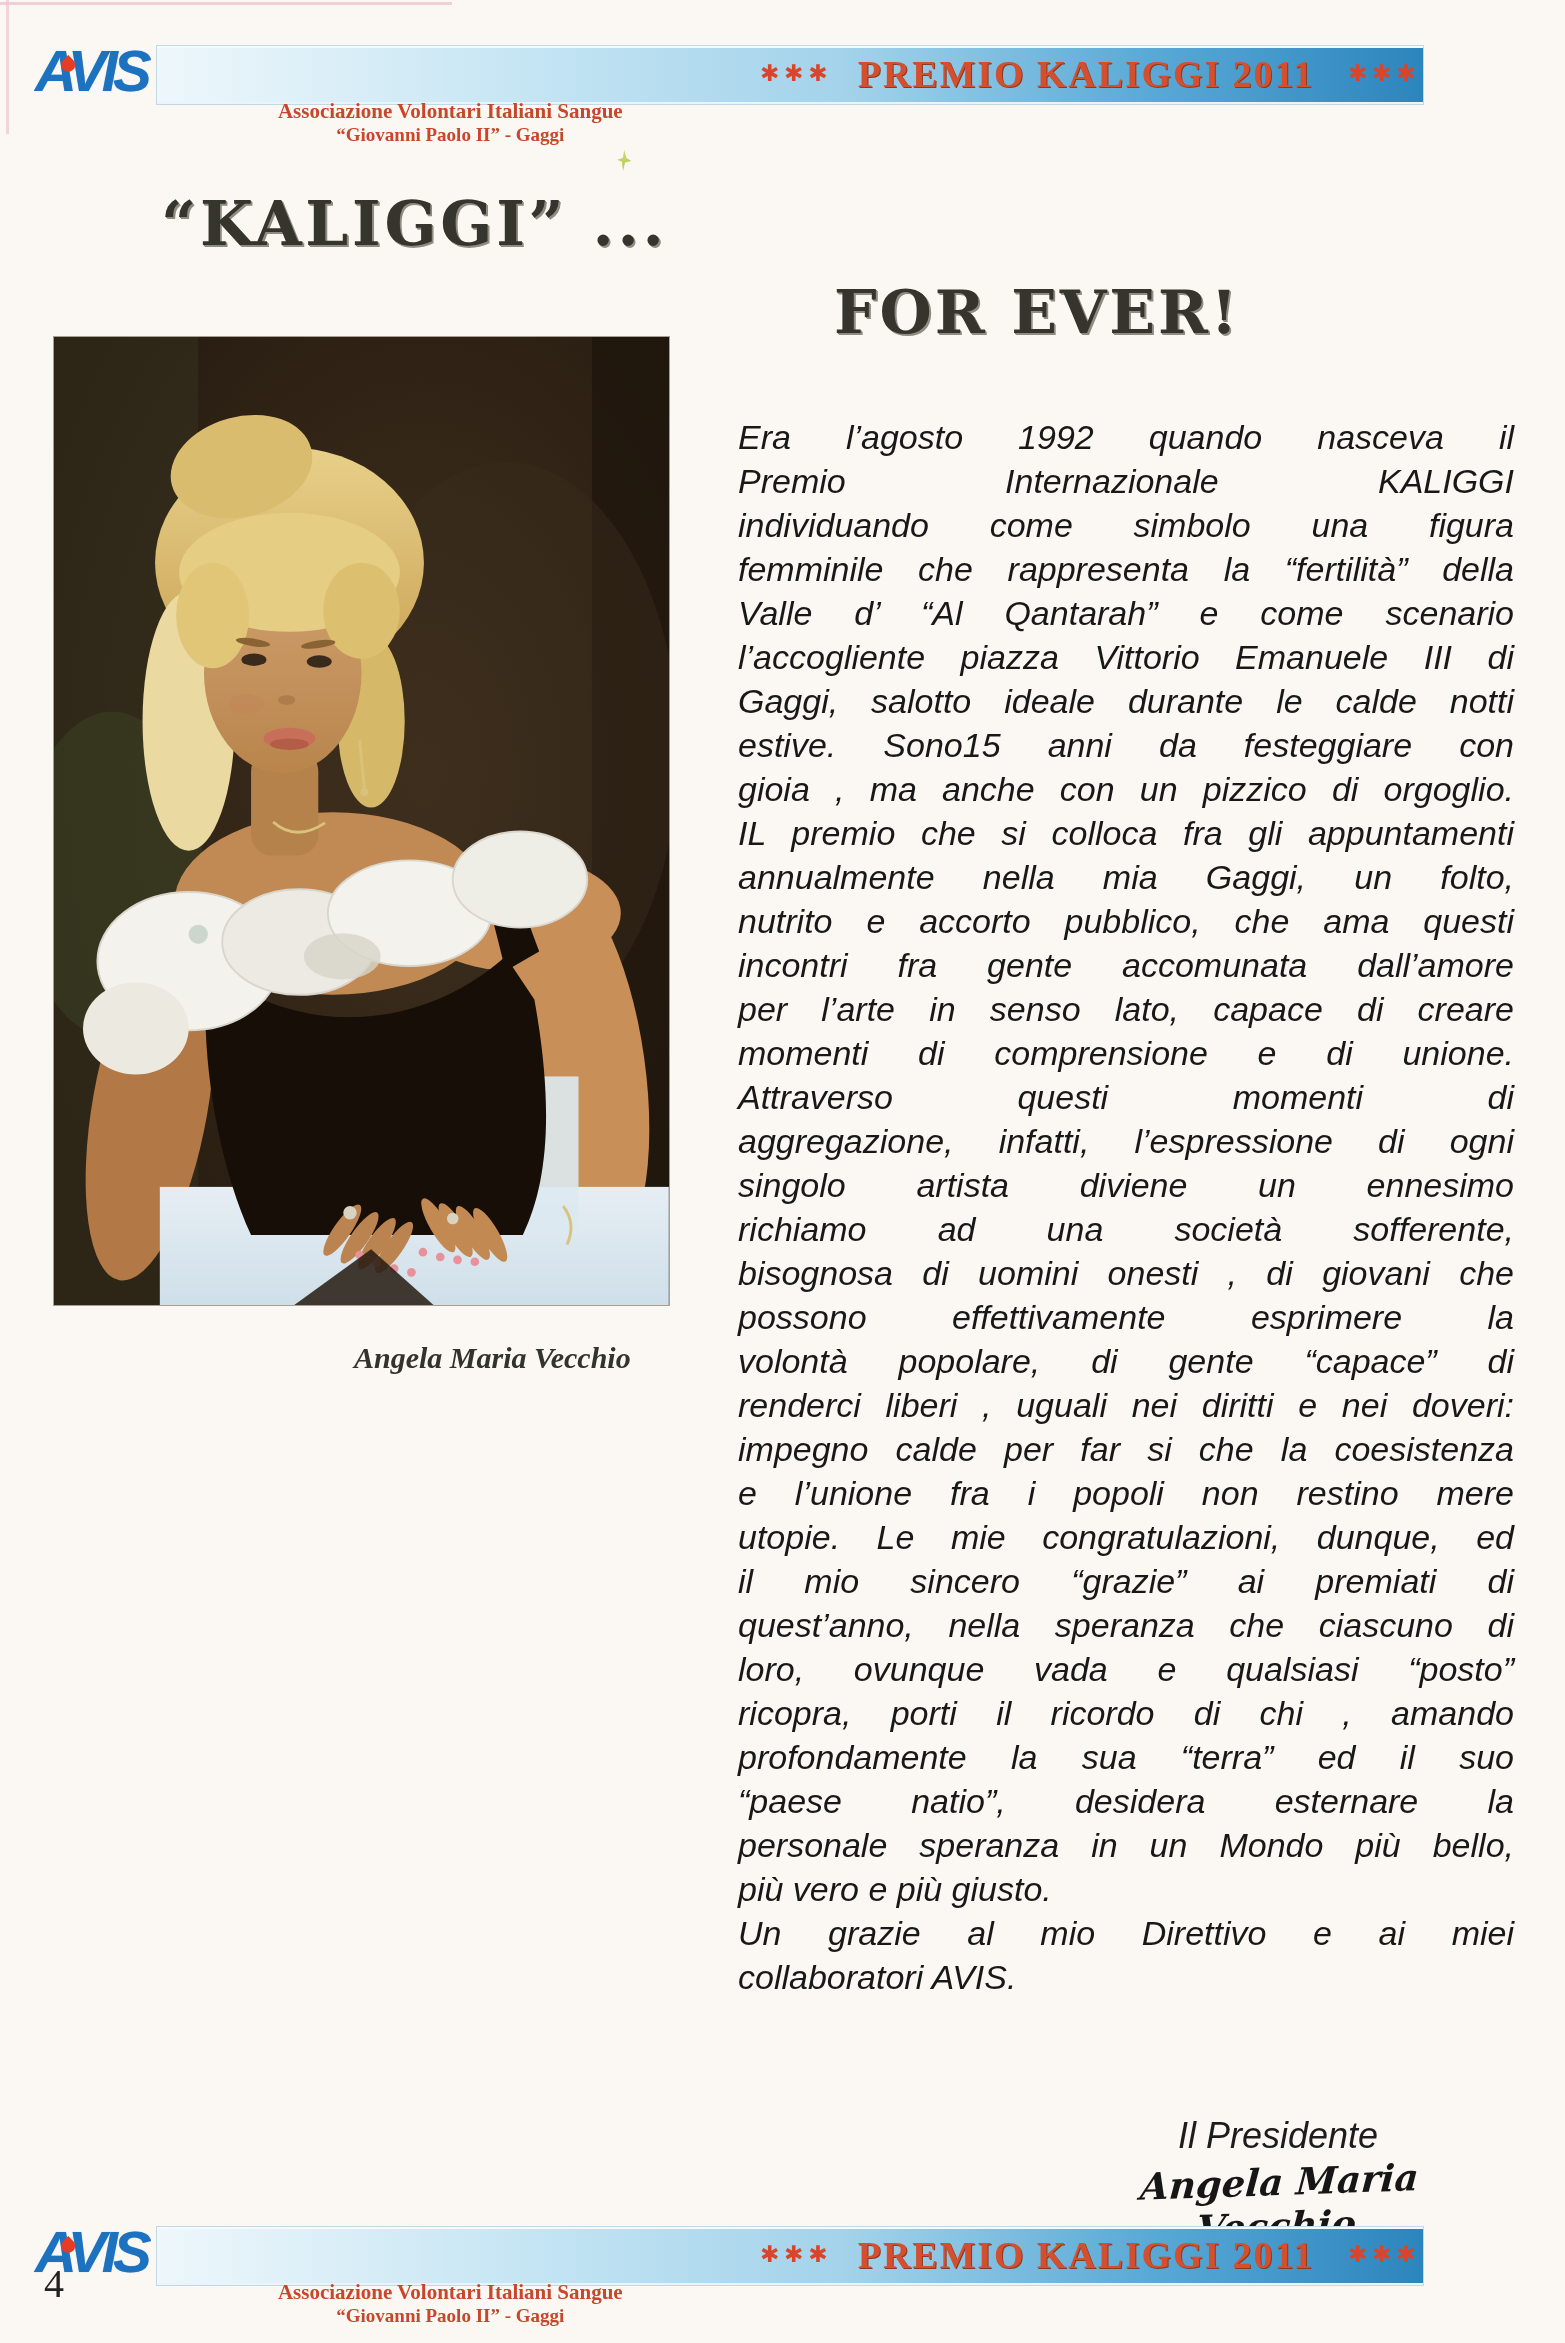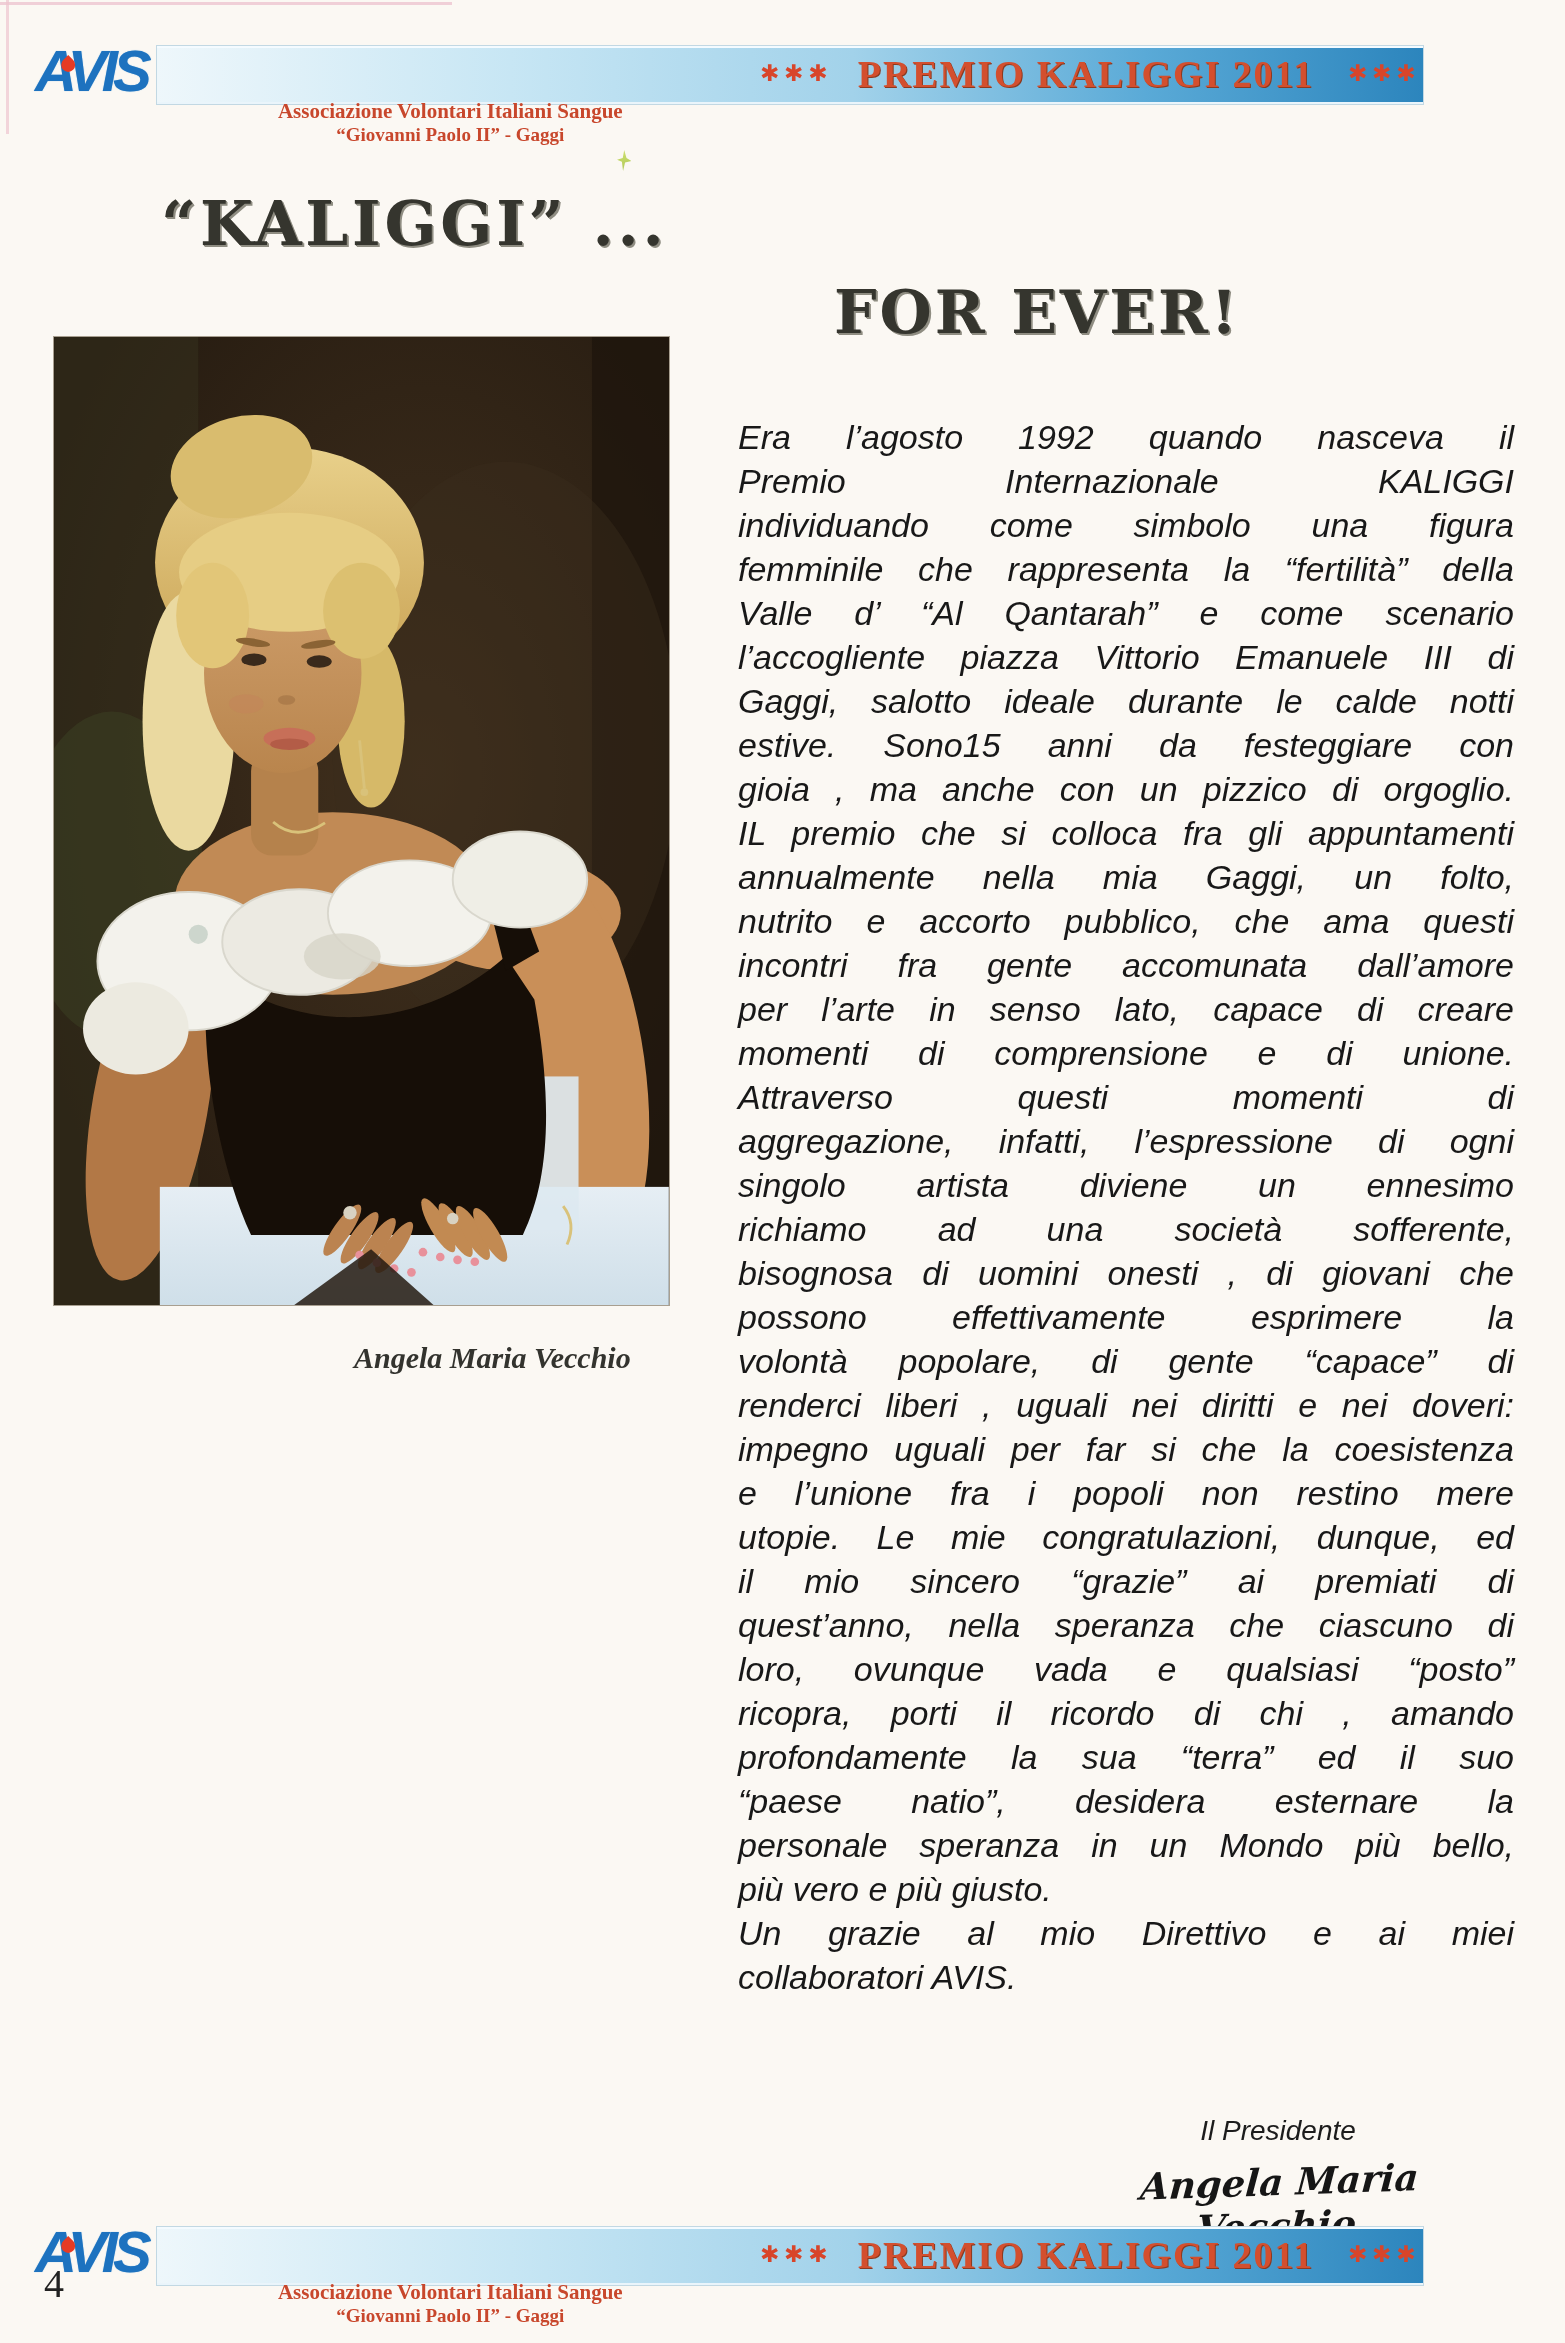--- a/index.html
+++ b/index.html
@@ -55,21 +55,21 @@
       font-size:30px;color:#33332e;}
 
   
   .article{position:absolute;left:738px;top:415px;width:776px;}
   .body-line{font-style:italic;font-size:34px;line-height:44px;color:#181818;
       text-align:justify;text-align-last:justify;white-space:normal;}
   .body-line.end{text-align-last:left;}
 
   
   .president{position:absolute;left:1134px;top:2115px;width:288px;text-align:center;
-      font-style:italic;font-size:28px;color:#1c1c1c;}
+      font-style:italic;font-size:36px;color:#1c1c1c;}
   .signature{position:absolute;left:1086px;top:2160px;width:384px;text-align:center;
       font-family:"DejaVu Serif",serif;font-style:italic;font-weight:bold;font-size:37px;
       color:#161616;transform:rotate(-2deg) skewX(-6deg);letter-spacing:0px;}
 
   .page-number{position:absolute;left:44px;top:2260px;font-family:"Liberation Serif",serif;
       font-size:40px;color:#222;}
 </style>
 </head>
 <body>
 
@@ -204,21 +204,21 @@
       <div class="body-line">per l’arte in senso lato, capace di creare</div>
       <div class="body-line">momenti di comprensione e di unione.</div>
       <div class="body-line">Attraverso questi momenti di</div>
       <div class="body-line">aggregazione, infatti, l’espressione di ogni</div>
       <div class="body-line">singolo artista diviene un ennesimo</div>
       <div class="body-line">richiamo ad una società sofferente,</div>
       <div class="body-line">bisognosa di uomini onesti , di giovani che</div>
       <div class="body-line">possono effettivamente esprimere la</div>
       <div class="body-line">volontà popolare, di gente “capace” di</div>
       <div class="body-line">renderci liberi , uguali nei diritti e nei doveri:</div>
-      <div class="body-line">impegno uguali per far si che la coesistenza</div>
+      <div class="body-line">impegno calde per far si che la coesistenza</div>
       <div class="body-line">e l’unione fra i popoli non restino mere</div>
       <div class="body-line">utopie. Le mie congratulazioni, dunque, ed</div>
       <div class="body-line">il mio sincero “grazie” ai premiati di</div>
       <div class="body-line">quest’anno, nella speranza che ciascuno di</div>
       <div class="body-line">loro, ovunque vada e qualsiasi “posto”</div>
       <div class="body-line">ricopra, porti il ricordo di chi , amando</div>
       <div class="body-line">profondamente la sua “terra” ed il suo</div>
       <div class="body-line">“paese natio”, desidera esternare la</div>
       <div class="body-line">personale speranza in un Mondo più bello,</div>
       <div class="body-line end">più vero e più giusto.</div>

